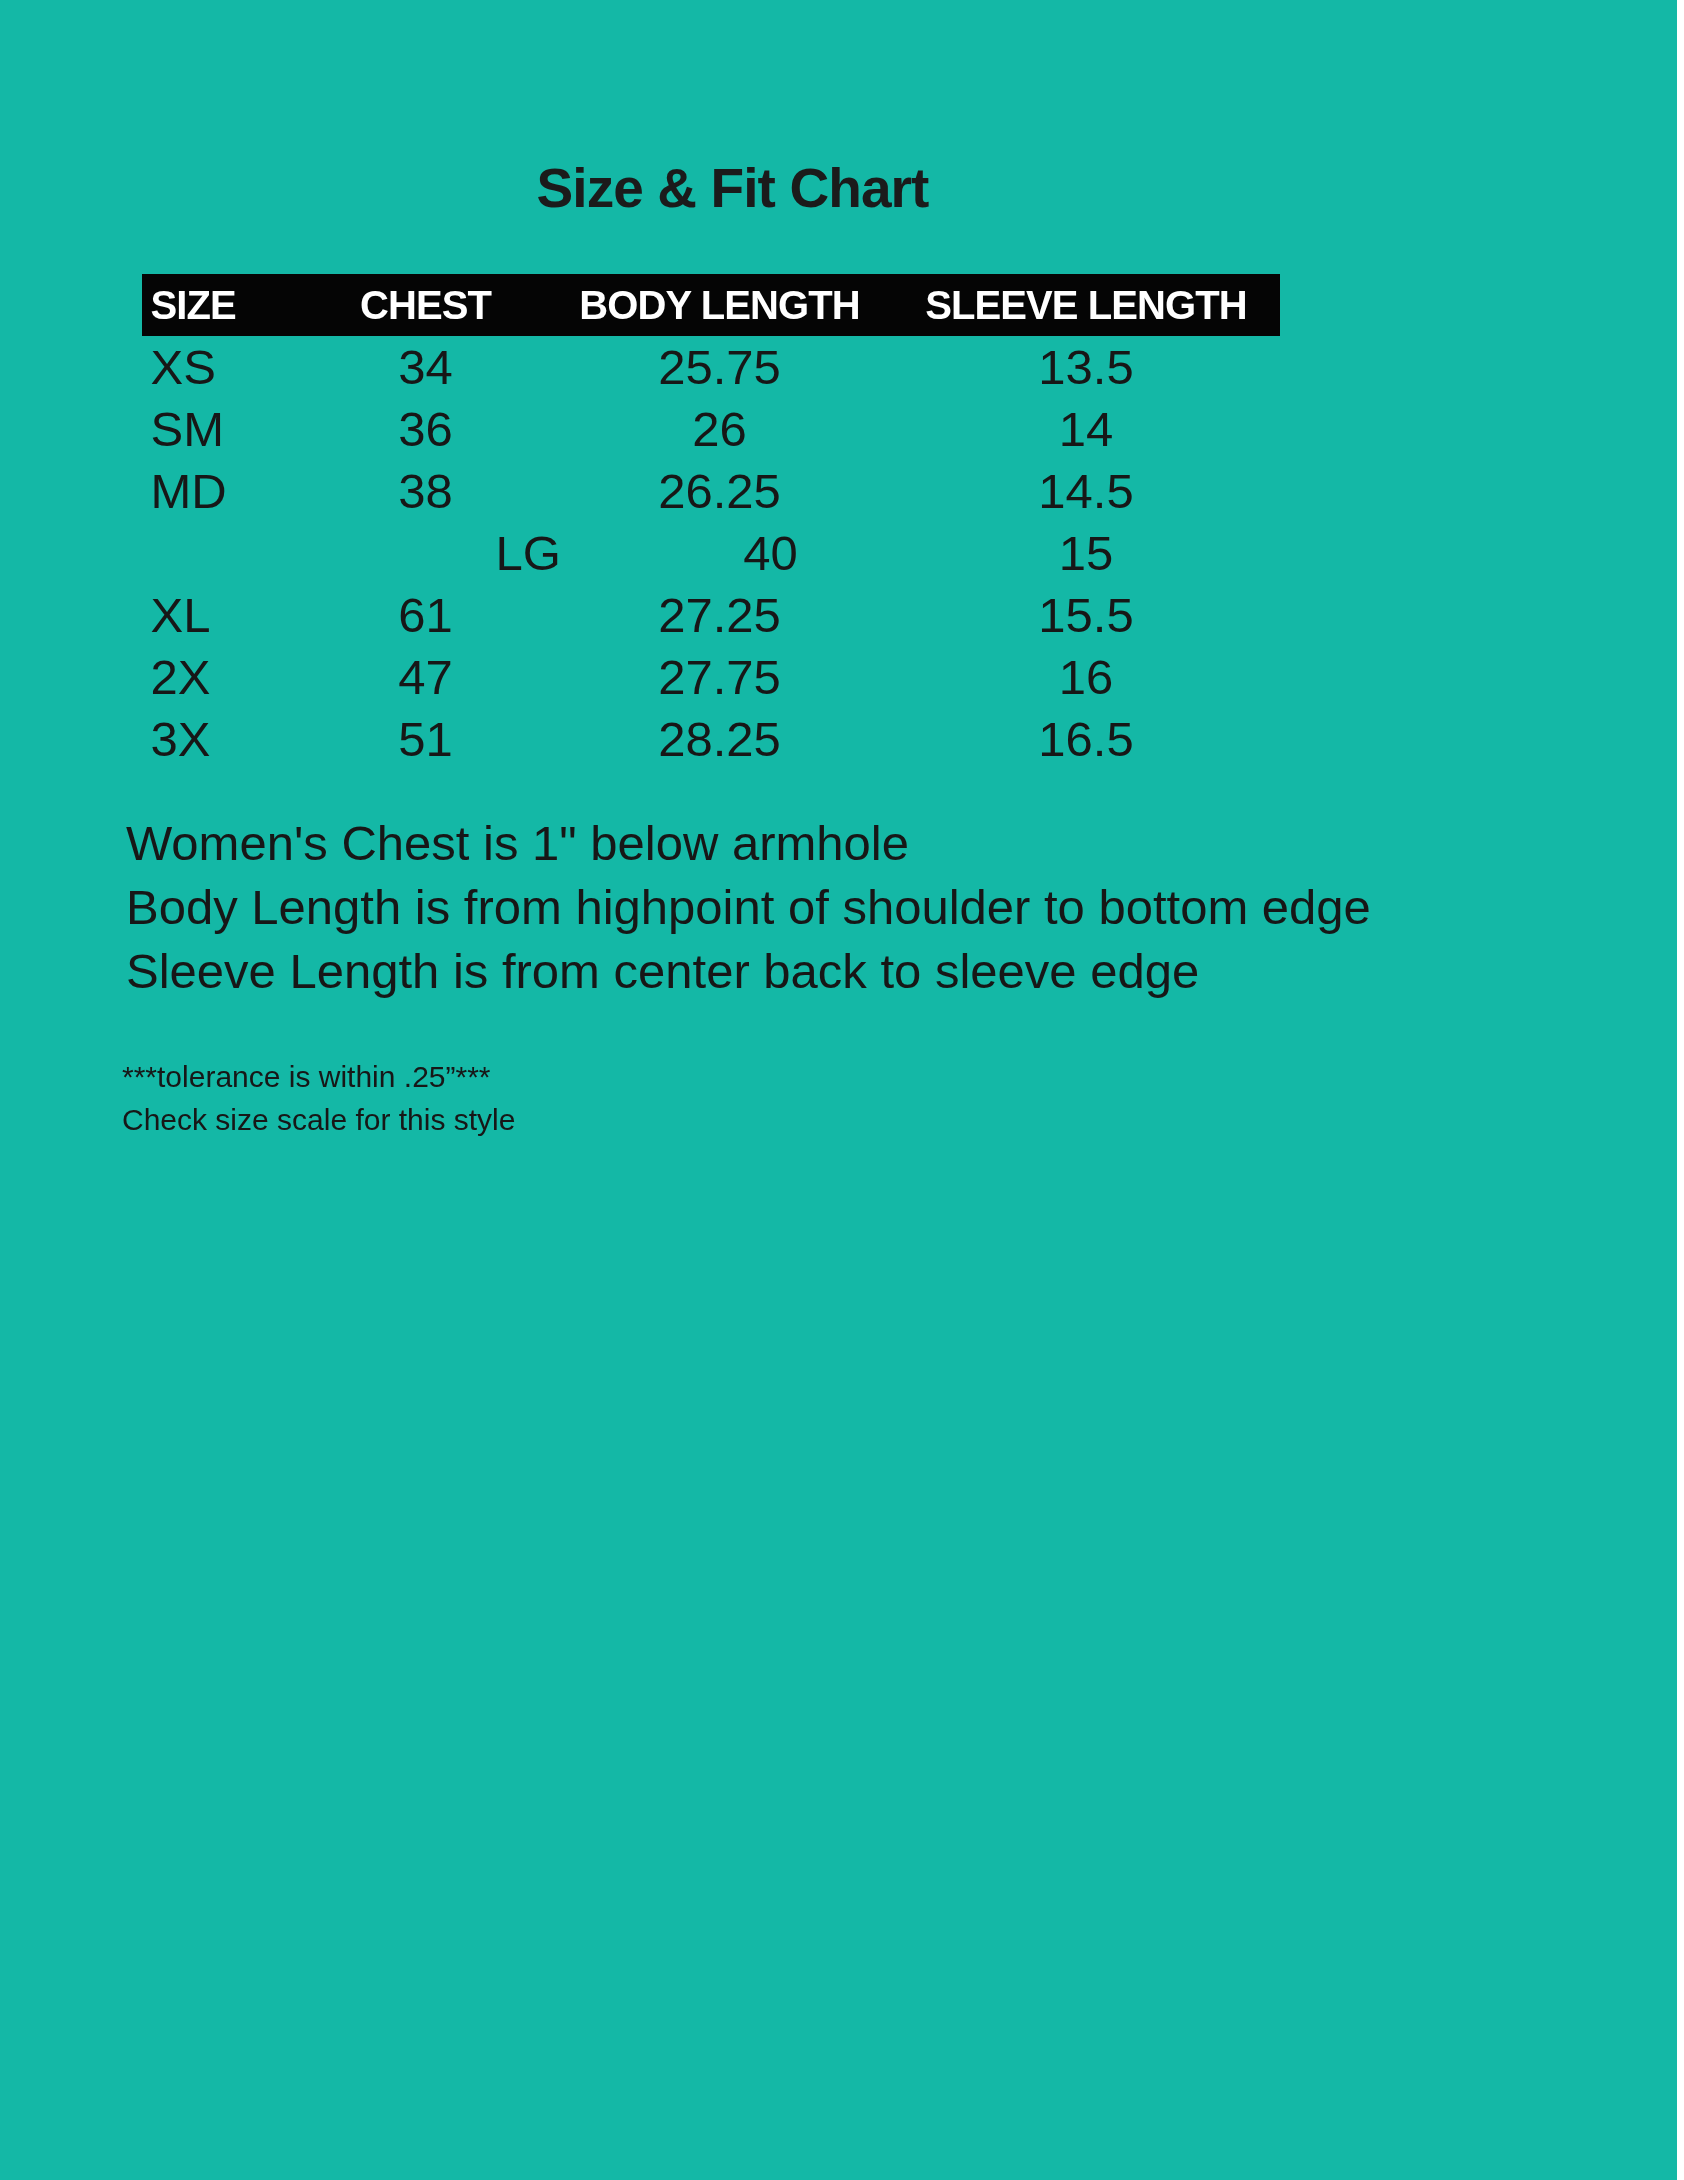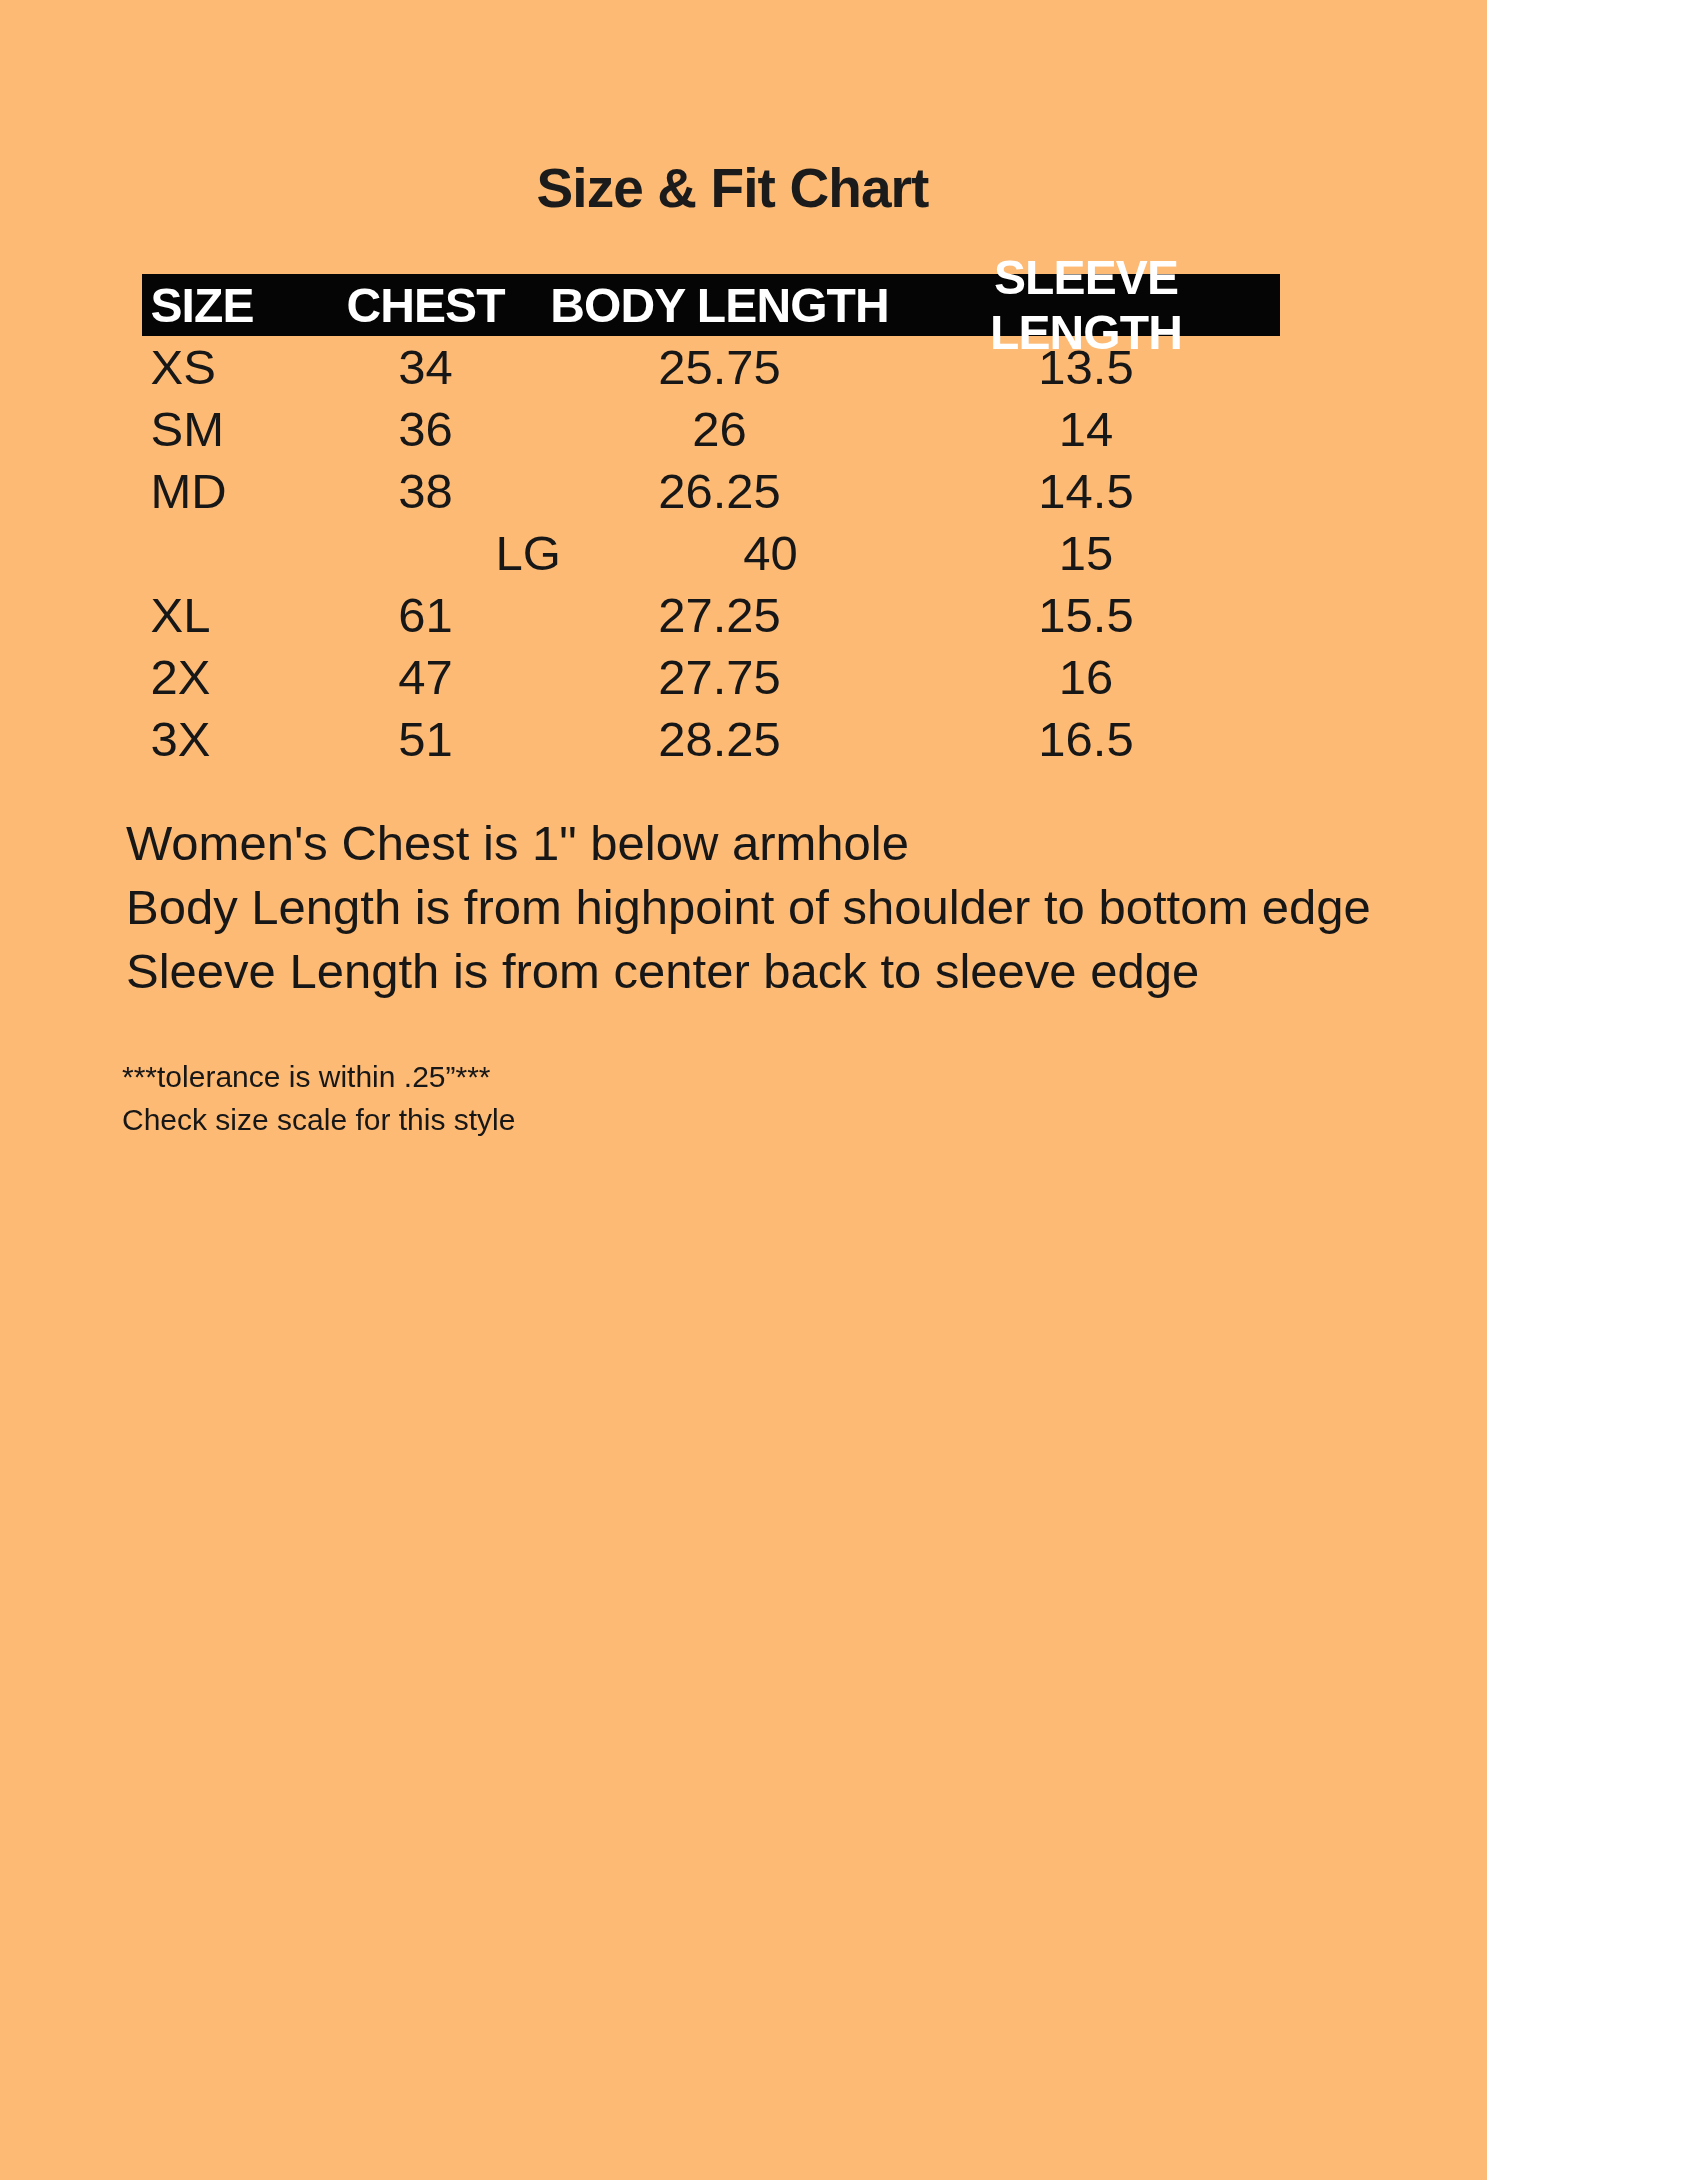--- a/index.html
+++ b/index.html
@@ -1,23 +1,23 @@
 <!DOCTYPE html>
 <html style="font-size:13.6px"><head>
 <meta charset="utf-8">
 <style>
   * { margin: 0; padding: 0; box-sizing: border-box; }
   html, body { background: #ffffff; }
   body { font-family: "Liberation Sans", sans-serif; }
 
   .page {
     position: relative;
-    width: 1487px;
+    width: 1677px;
     height: 2181px;
-    background: #fdba74;
+    background: #14b8a6;
     overflow: hidden;
   }
 
   .title {
     position: absolute;
     top: 155px;
     left: 142px;
     width: 1181px;
     text-align: center;
     font-size: 55px;
@@ -34,21 +34,21 @@
     width: 1138px;
   }
 
   .thead {
     display: flex;
     align-items: center;
     height: 62px;
     background: #050505;
     color: #ffffff;
     font-weight: 700;
-    font-size: 48px;
+    font-size: 40px;
     letter-spacing: -0.9px;
   }
 
   .tr {
     display: flex;
     align-items: center;
     height: 62px;
     font-size: 49px;
     color: #171717;
     justify-content: flex-end;

